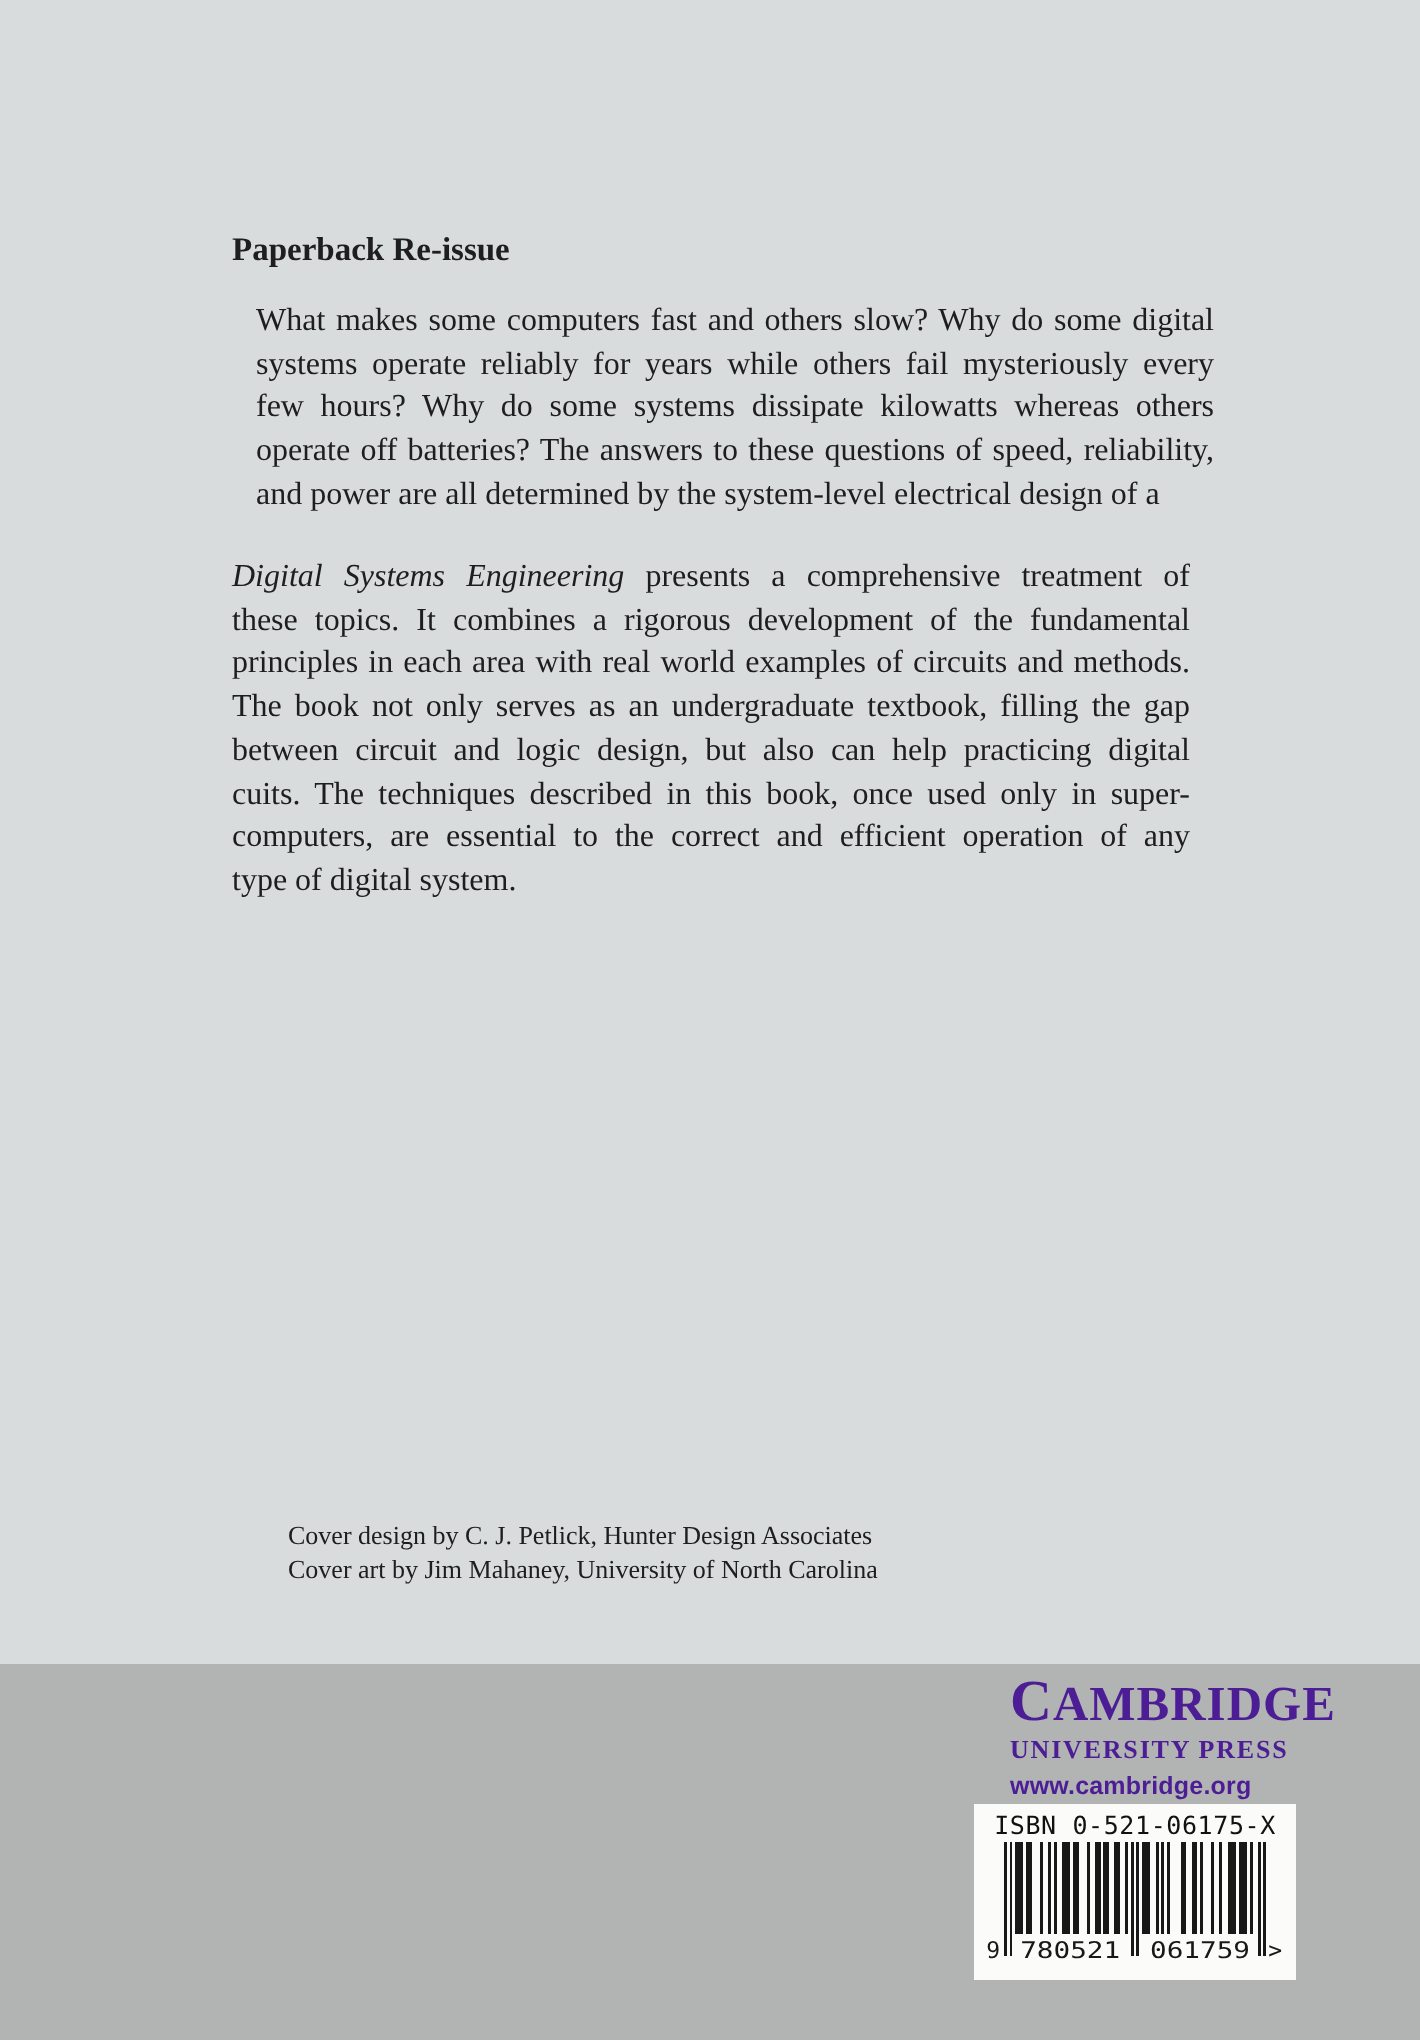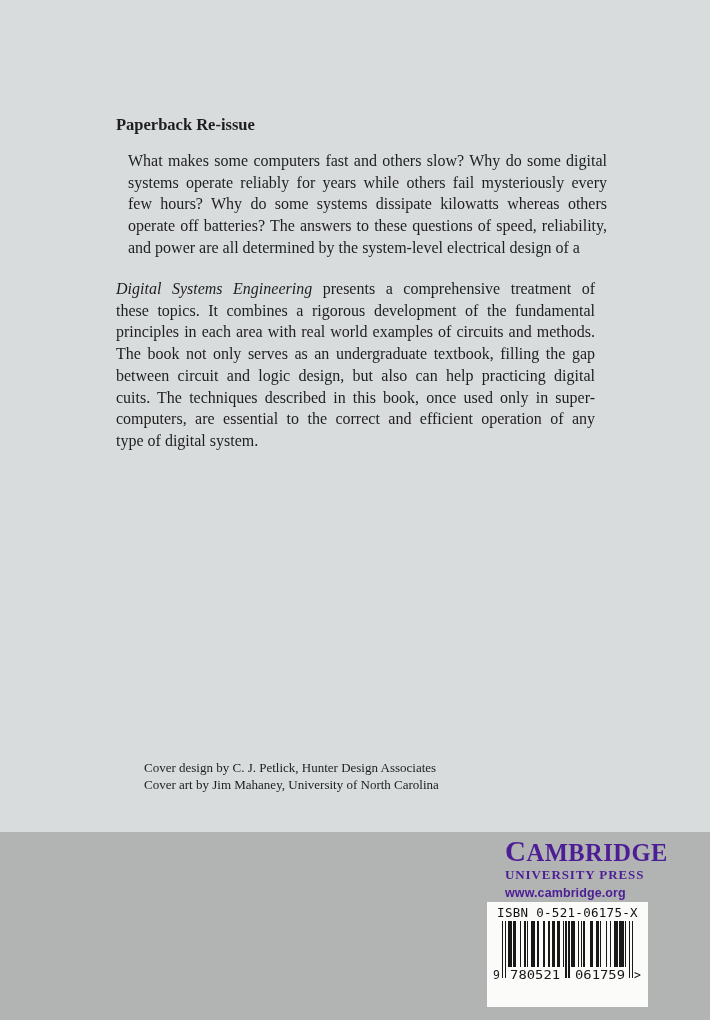--- a/index.html
+++ b/index.html
@@ -43,21 +43,21 @@
   #cam-press {
     font-family: "Liberation Serif", serif; font-weight: bold;
     font-size: 13px; letter-spacing: 0.9px; margin-top: 1px; white-space: nowrap;
   }
   #cam-web {
     font-family: "Liberation Sans", sans-serif; font-weight: bold;
     font-size: 12.5px; letter-spacing: 0.1px; margin-top: 3px; white-space: nowrap;
   }
 
   #barcode-box {
-    position: absolute; left: 487px; top: 902px; width: 161px; height: 105px;
+    position: absolute; left: 487px; top: 902px; width: 161px; height: 88px;
     background: #fbfbfa; text-align: center;
   }
   #isbn-label {
     font-family: "DejaVu Sans Mono", monospace;
     font-size: 12.5px; color: #111; padding-top: 3px; letter-spacing: 0.3px;
     white-space: nowrap;
   }
   #ean-svg { display: block; margin: 1px auto 0; }
 </style>
 </head>

